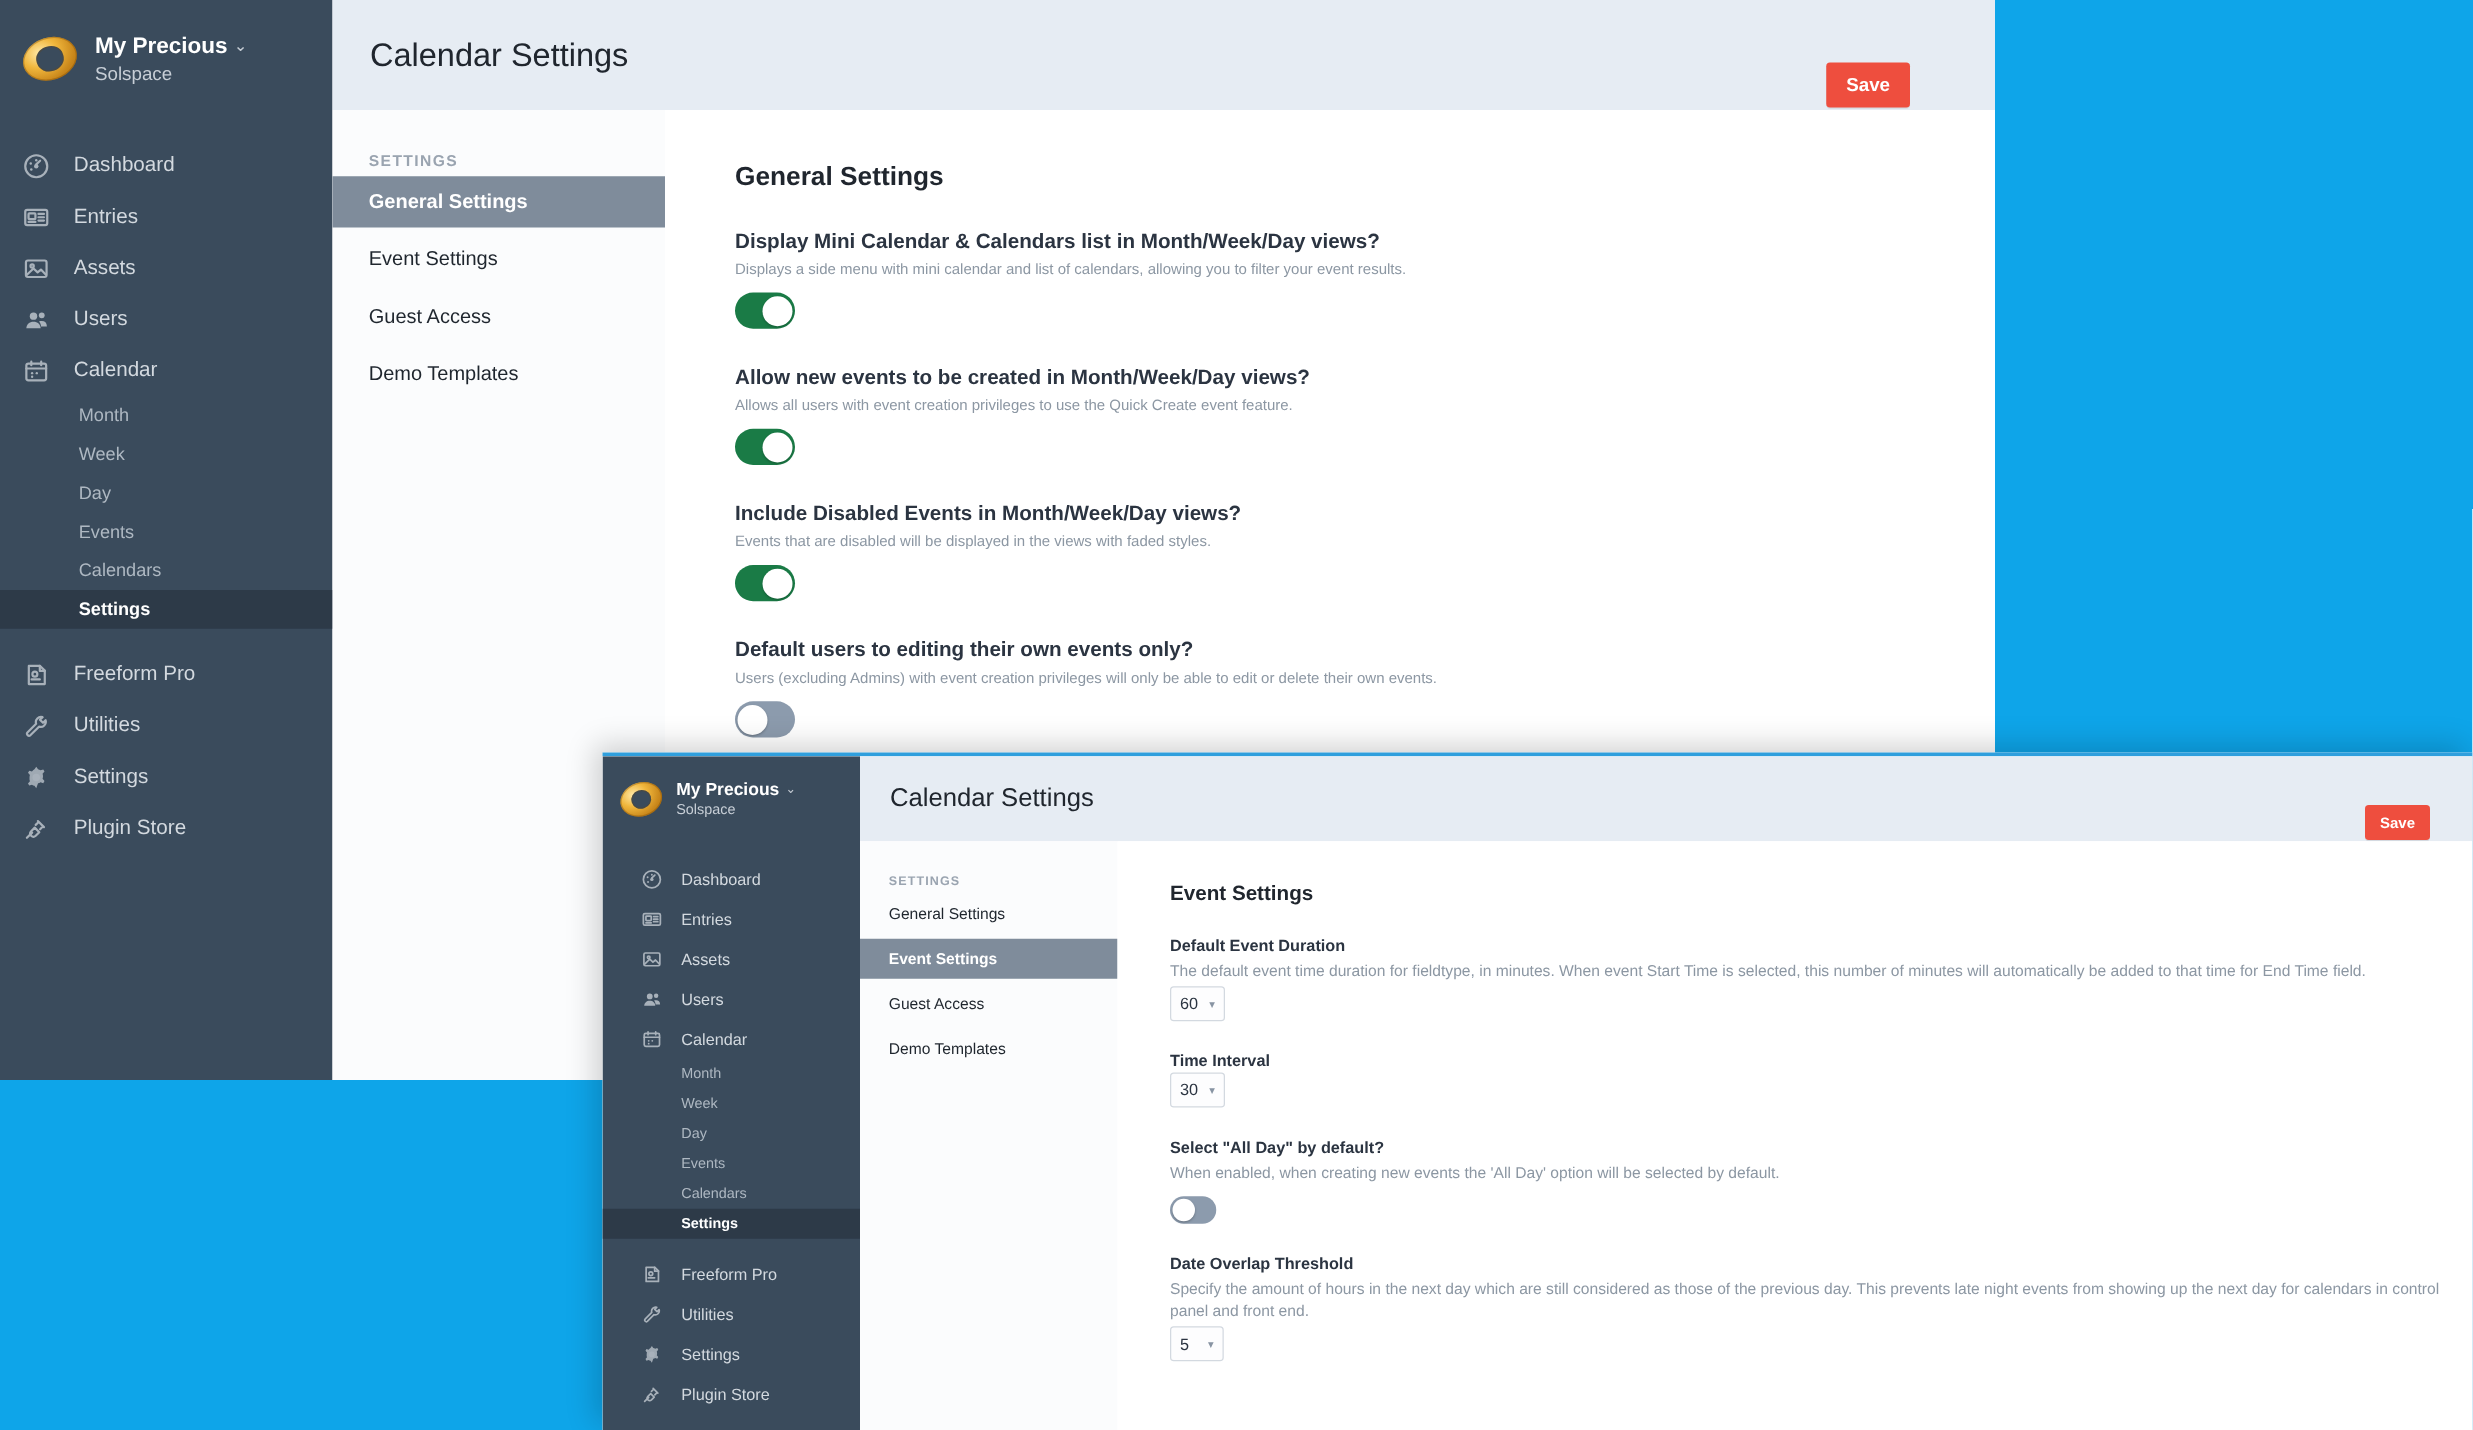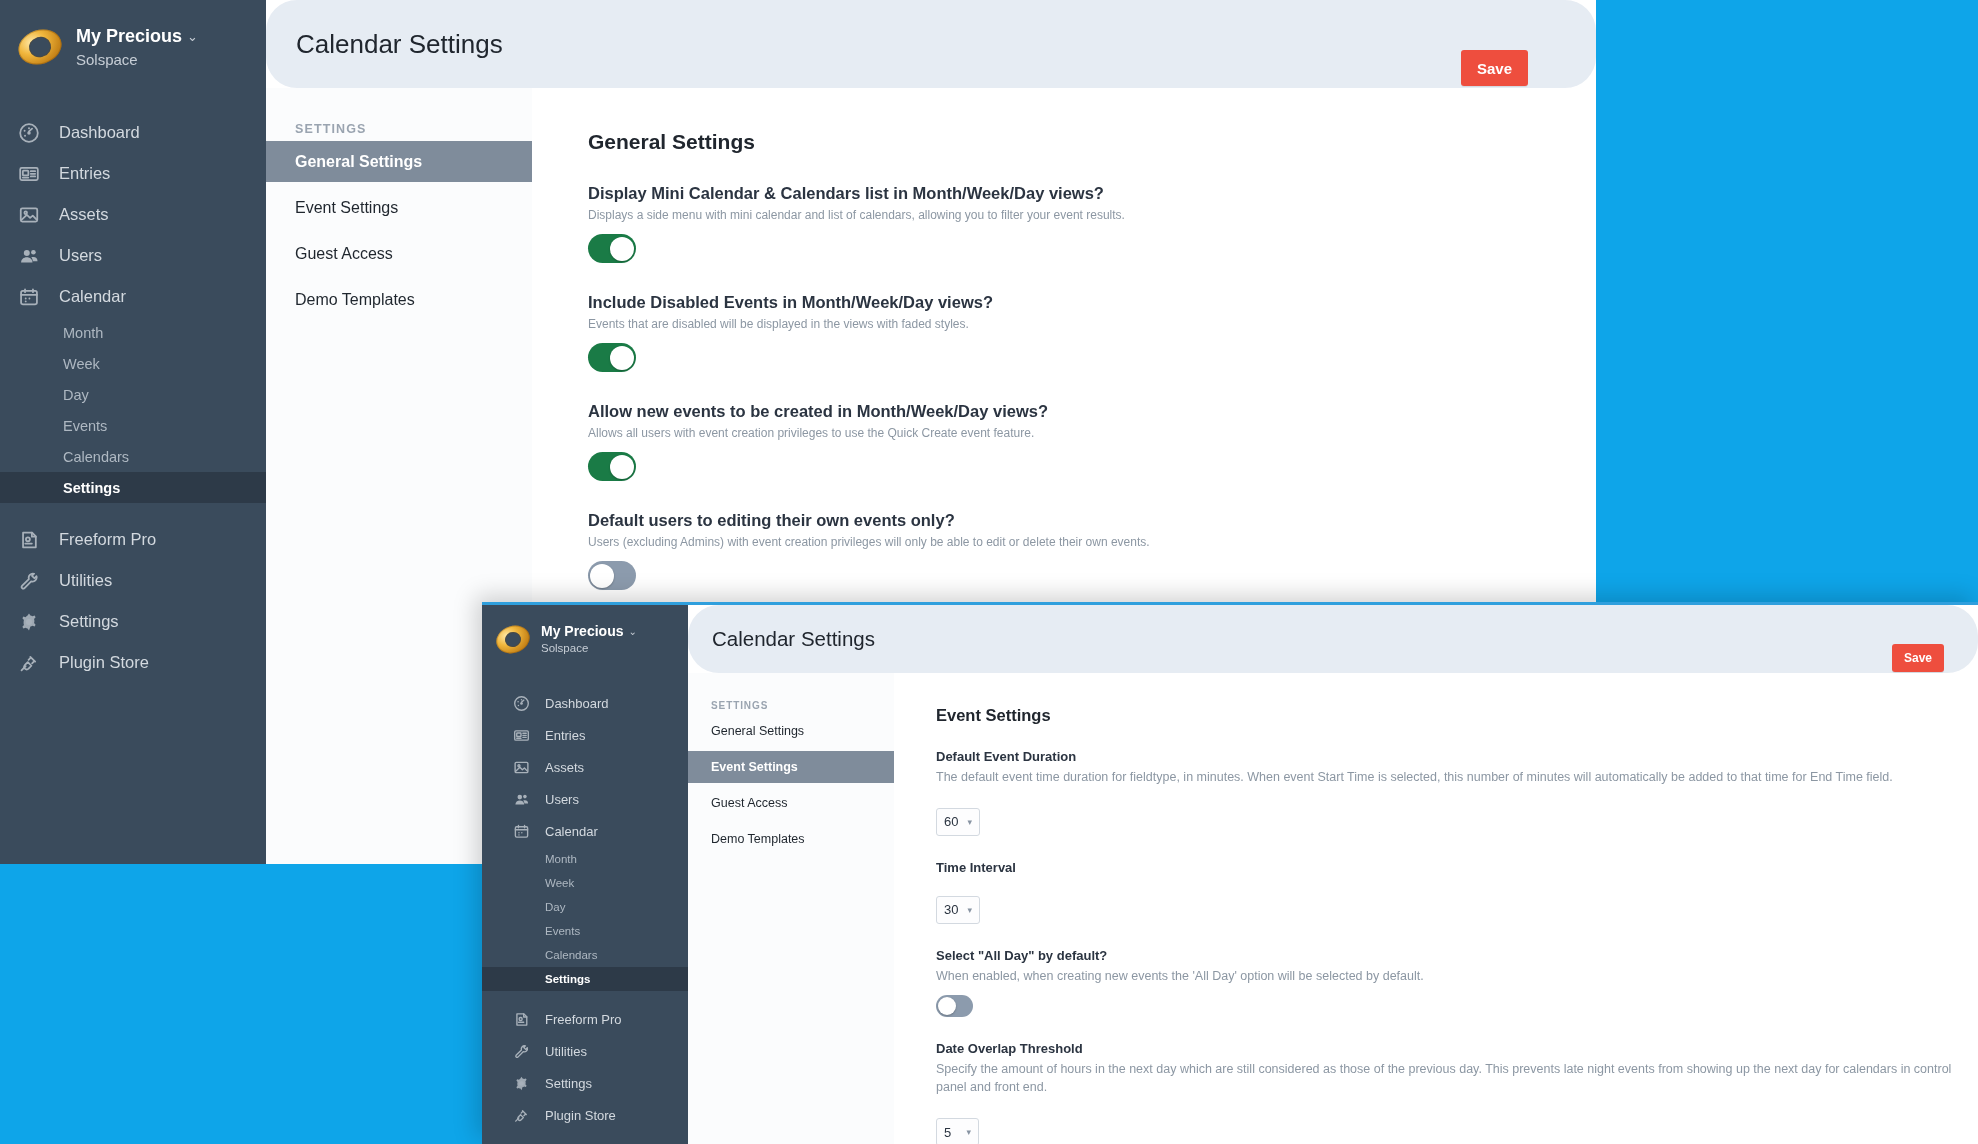--- a/index.html
+++ b/index.html
@@ -36,21 +36,21 @@
   .brand-sub { color:#c7ced6; }
 
   .nav-list { display:flex; flex-direction:column; }
   .nav-item { display:flex; align-items:center; color:#d3d9df; white-space:nowrap; }
   .nav-item .ic { flex:none; display:inline-flex; align-items:center; justify-content:center; opacity:.72; }
   .nav-item .ic svg { display:block; }
   .nav-sub { color:#aeb8c2; }
   .nav-active { background:#2d3a48; color:#ffffff; font-weight:bold; }
 
   
-  .topbar { position:absolute; background:#e6ecf3; display:flex; align-items:center;border-radius:31px; }
+  .topbar { position:absolute; background:#e6ecf3; display:flex; align-items:center; }
   .page-title { color:#20262e; font-weight:normal; }
   .btn-save {
     background:#ee4e3e; color:#fff; border:0; border-radius:3px;
     font-weight:bold; cursor:pointer; line-height:1;
     box-shadow: 0 1px 0 rgba(0,0,0,.08);
   }
 
   
   .setnav { position:absolute; background:#fbfcfd; }
   .setnav-head { color:#9aa4b0; font-weight:bold; letter-spacing:.09em; }
@@ -125,21 +125,21 @@
   #win2 .setnav-head { font-size:10px; padding:27px 0 0 23px; }
   #win2 .setnav-item { height:32px; padding-left:23px; font-size:12.5px; margin-top:4px; }
   #win2 .content { left:412px; top:68px; right:0; bottom:0; padding:33px 24px 0 42px; }
   #win2 .sect-title { font-size:16.5px; }
   #win2 .fgroup { margin-top:24px; }
   #win2 .f-label { font-size:13px; }
   #win2 .f-instr { font-size:12.5px; margin-top:4px; line-height:1.5; }
   #win2 .toggle { width:37px; height:22px; margin-top:9px; }
   #win2 .toggle .knob { width:18px; height:18px; }
   #win2 .toggle.off .knob { left:2px; }
-  #win2 .selectbox { margin-top:21px; height:28px; min-width:43px; padding:0 7px; font-size:13px; gap:9px; }
+  #win2 .selectbox { margin-top:2px; height:28px; min-width:43px; padding:0 7px; font-size:13px; gap:9px; }
   #win2 .selectbox .cv { font-size:9px; }
 </style>
 </head>
 <body>
 
 <div id="stage">
 
   <div class="cp-window" id="win1">
 
     <div class="sidebar">
@@ -297,29 +297,29 @@
       <div class="sect-title">General Settings</div>
       <div class="w1-fields">
           <div class="fgroup">
             <div class="f-label">Display Mini Calendar &amp; Calendars list in Month/Week/Day views?</div>
             <div class="f-instr">Displays a side menu with mini calendar and list of calendars, allowing you to filter your event results.</div>
             <div class="toggle on">
               <span class="knob"></span>
             </div>
           </div>
           <div class="fgroup">
-            <div class="f-label">Include Disabled Events in Month/Week/Day views?</div>
-            <div class="f-instr">Events that are disabled will be displayed in the views with faded styles.</div>
+            <div class="f-label">Allow new events to be created in Month/Week/Day views?</div>
+            <div class="f-instr">Allows all users with event creation privileges to use the Quick Create event feature.</div>
             <div class="toggle on">
               <span class="knob"></span>
             </div>
           </div>
           <div class="fgroup">
-            <div class="f-label">Allow new events to be created in Month/Week/Day views?</div>
-            <div class="f-instr">Allows all users with event creation privileges to use the Quick Create event feature.</div>
+            <div class="f-label">Include Disabled Events in Month/Week/Day views?</div>
+            <div class="f-instr">Events that are disabled will be displayed in the views with faded styles.</div>
             <div class="toggle on">
               <span class="knob"></span>
             </div>
           </div>
           <div class="fgroup">
             <div class="f-label">Default users to editing their own events only?</div>
             <div class="f-instr">Users (excluding Admins) with event creation privileges will only be able to edit or delete their own events.</div>
             <div class="toggle off">
               <span class="knob"></span>
             </div>

